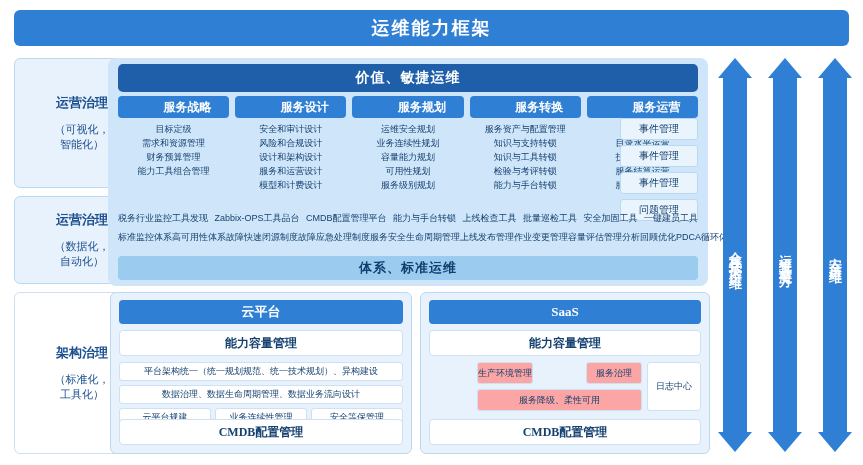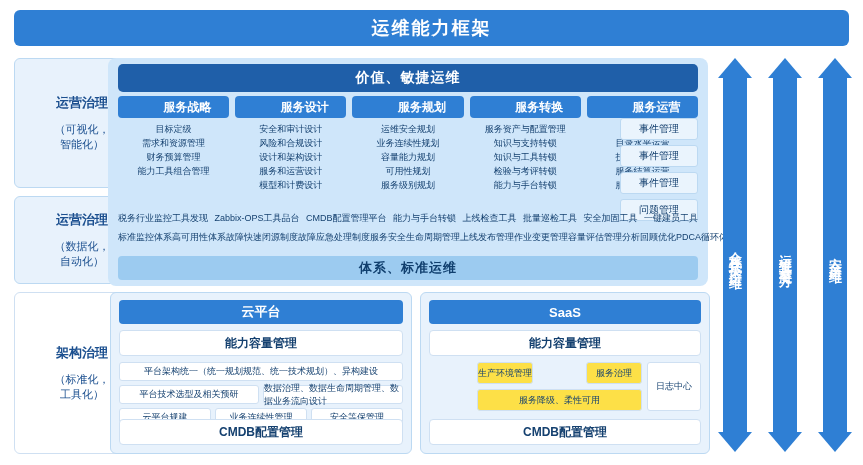--- a/index.html
+++ b/index.html
@@ -86,21 +86,21 @@
   .std-bar{
     position:absolute;left:118px;top:256px;width:580px;height:24px;
     background:#9ccbf0;border-radius:4px;color:#11406f;
     display:flex;align-items:center;justify-content:center;
     font-size:13px;font-weight:bold;letter-spacing:1px;
   }
 
   
   .plat{
     position:absolute;top:292px;height:160px;
-    background:#e8f2fc;border:1px solid #bcd9f2;border-radius:6px;
+    background:#e8f2fc;border:1px solid #bcd9f2;border-radius:6px;font-family:Liberation Serif, serif;
   }
   #plat1{left:110px;width:300px;}
   #plat2{left:420px;width:288px;}
   .plat-head{
     margin:7px 8px 0 8px;height:24px;background:#2f7fd4;border-radius:4px;
     color:#fff;display:flex;align-items:center;justify-content:center;
     font-size:13px;font-weight:bold;
   }
   .plat-sub{
     margin:6px 8px 0 8px;height:24px;background:#ffffff;border:1px solid #cfe0f2;
@@ -119,21 +119,21 @@
     position:absolute;left:8px;bottom:8px;right:8px;height:24px;
     background:#ffffff;border:1px solid #cfe0f2;border-radius:4px;
     display:flex;align-items:center;justify-content:center;
     font-size:12px;font-weight:bold;color:#14406f;
   }
   
   .saas-grid{margin:6px 8px 0 8px;display:flex;gap:5px;}
   .saas-left{flex:1;display:flex;flex-direction:column;gap:5px;}
   .saas-row{display:flex;gap:5px;}
   .saas-cell{
-    flex:1;height:20px;background:#fde047;border:1px solid #cfe0f2;border-radius:3px;
+    flex:1;height:20px;background:#fca5a5;border:1px solid #cfe0f2;border-radius:3px;
     display:flex;align-items:center;justify-content:center;
     font-size:9px;color:#14406f;margin-left:48px;
   }
   .saas-right{
     width:52px;background:#ffffff;border:1px solid #cfe0f2;border-radius:3px;
     display:flex;align-items:center;justify-content:center;
     font-size:9px;color:#14406f;
   }
 
   
@@ -268,21 +268,20 @@
   </div>
 
   <div class="std-bar">体系、标准运维</div>
 
   <div class="plat" id="plat1">
     <div class="plat-head">云平台</div>
     <div class="plat-sub">能力容量管理</div>
     <div class="plat-lines">
       <div class="pline">平台架构统一（统一规划规范、统一技术规划）、异构建设</div>
       <div class="pline-split">
-        <div class="pline">平台技术选型及相关预研</div>
         <div class="pline">数据治理、数据生命周期管理、数据业务流向设计</div>
       </div>
       <div class="pline-split">
         <div class="pline">云平台规建</div>
         <div class="pline">业务连续性管理</div>
         <div class="pline">安全等保管理</div>
       </div>
     </div>
     <div class="plat-foot">CMDB配置管理</div>
   </div>

